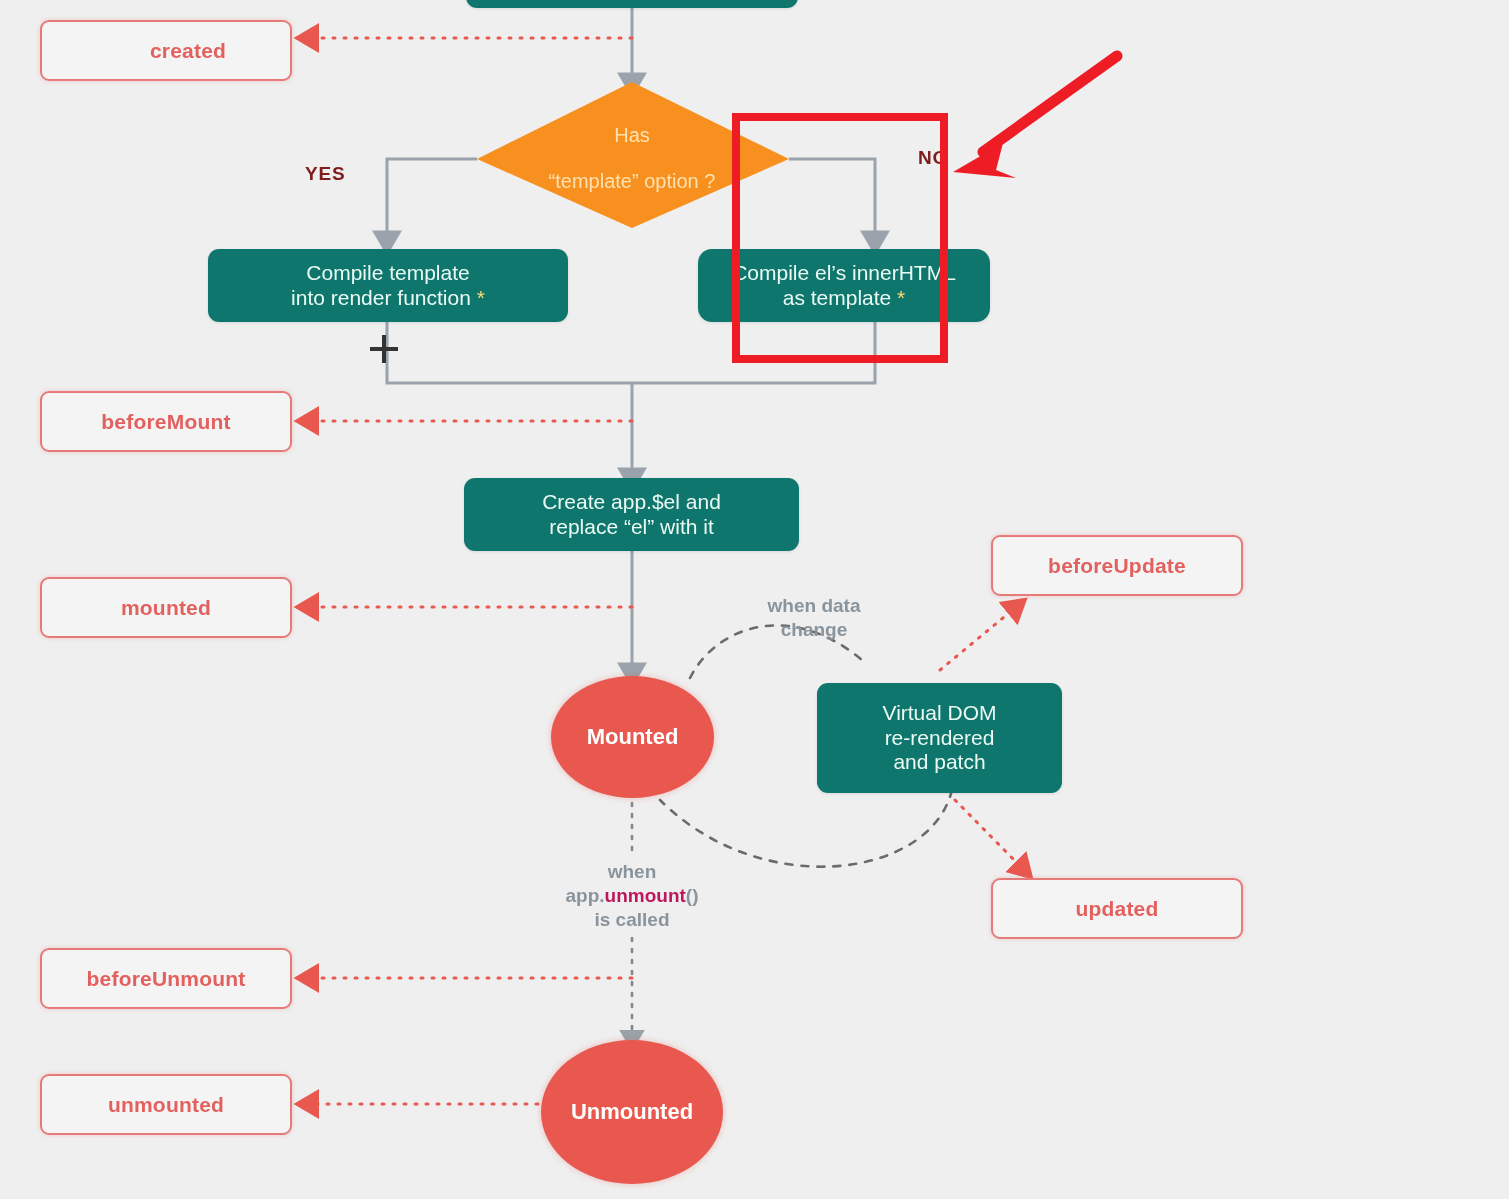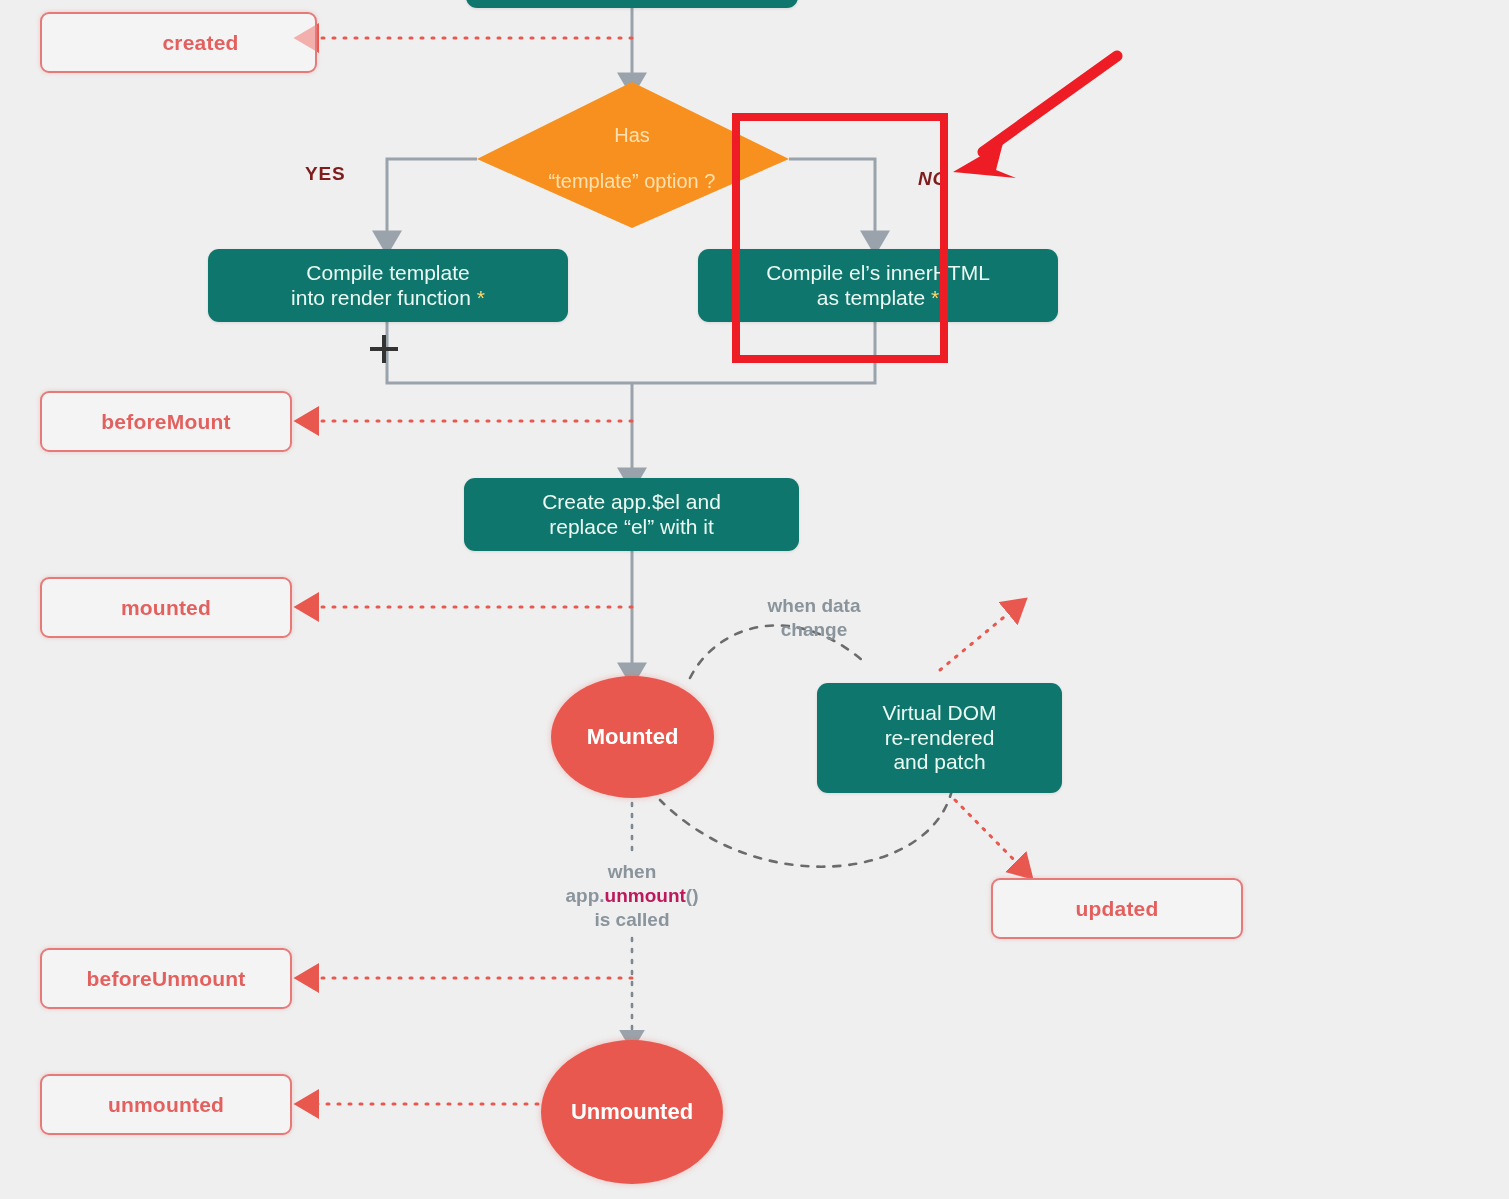--- a/index.html
+++ b/index.html
@@ -162,62 +162,65 @@
 
     <line x1="560" y1="1104" x2="310" y2="1104" stroke="#e8584f" stroke-width="3" stroke-dasharray="2 9" stroke-linecap="round" marker-end="url(#redArrowL)"></line>
 
     <polygon points="632,82 789,159 632,228 477,159" fill="#f7901e"></polygon>
   </svg>
 
   <div class="proc-box" style="left:466px; top:-34px; width:332px; height:42px;">
     <span class="ln"></span>
   </div>
 
-  <div class="hook-box" style="left:40px; top:12px; width:277px; height:61px;padding-left:44px;">
+  <div class="hook-box" style="left:40px; top:20px; width:252px; height:61px;padding-left:44px;">
     <span>created</span>
   </div>
 
   <div class="hook-box" style="left:40px; top:391px; width:252px; height:61px;">
     <span>beforeMount</span>
   </div>
 
   <div class="hook-box" style="left:40px; top:577px; width:252px; height:61px;">
     <span>mounted</span>
   </div>
 
   <div class="hook-box" style="left:40px; top:948px; width:252px; height:61px;">
     <span>beforeUnmount</span>
   </div>
 
   <div class="hook-box" style="left:40px; top:1074px; width:252px; height:61px;">
     <span>unmounted</span>
   </div>
 
+  <div class="hook-box" style="left:991px; top:535px; width:252px; height:61px;">
+    <span>beforeUpdate</span>
+  </div>
 
   <div class="hook-box" style="left:991px; top:878px; width:252px; height:61px;">
     <span>updated</span>
   </div>
 
   <div class="diamond-label" style="left:482px; top:118px; width:300px; height:80px;">
     <span class="ln">Has</span>
     <span class="ln">“template” option ?</span>
   </div>
 
   <div class="branch-label" style="left:305px; top:163px;">YES</div>
-  <div class="branch-label" style="left:918px; top:168px;font-style:italic;">NO</div>
+  <div class="branch-label" style="left:918px; top:147px;">NO</div>
 
   <div class="proc-box" style="left:208px; top:249px; width:360px; height:73px;">
     <span class="ln">Compile template</span>
     <span class="ln">
       <span>into render function</span>
       <span class="star">*</span>
     </span>
   </div>
 
-  <div class="proc-box" style="left:698px; top:249px; width:360px; height:73px;">
+  <div class="proc-box" style="left:698px; top:249px; width:292px; height:73px;border-radius:14px;">
     <span class="ln">Compile el’s innerHTML</span>
     <span class="ln">
       <span>as template</span>
       <span class="star">*</span>
     </span>
   </div>
 
   <div class="proc-box" style="left:464px; top:478px; width:335px; height:73px;">
     <span class="ln">Create app.$el and</span>
     <span class="ln">replace “el” with it</span>

